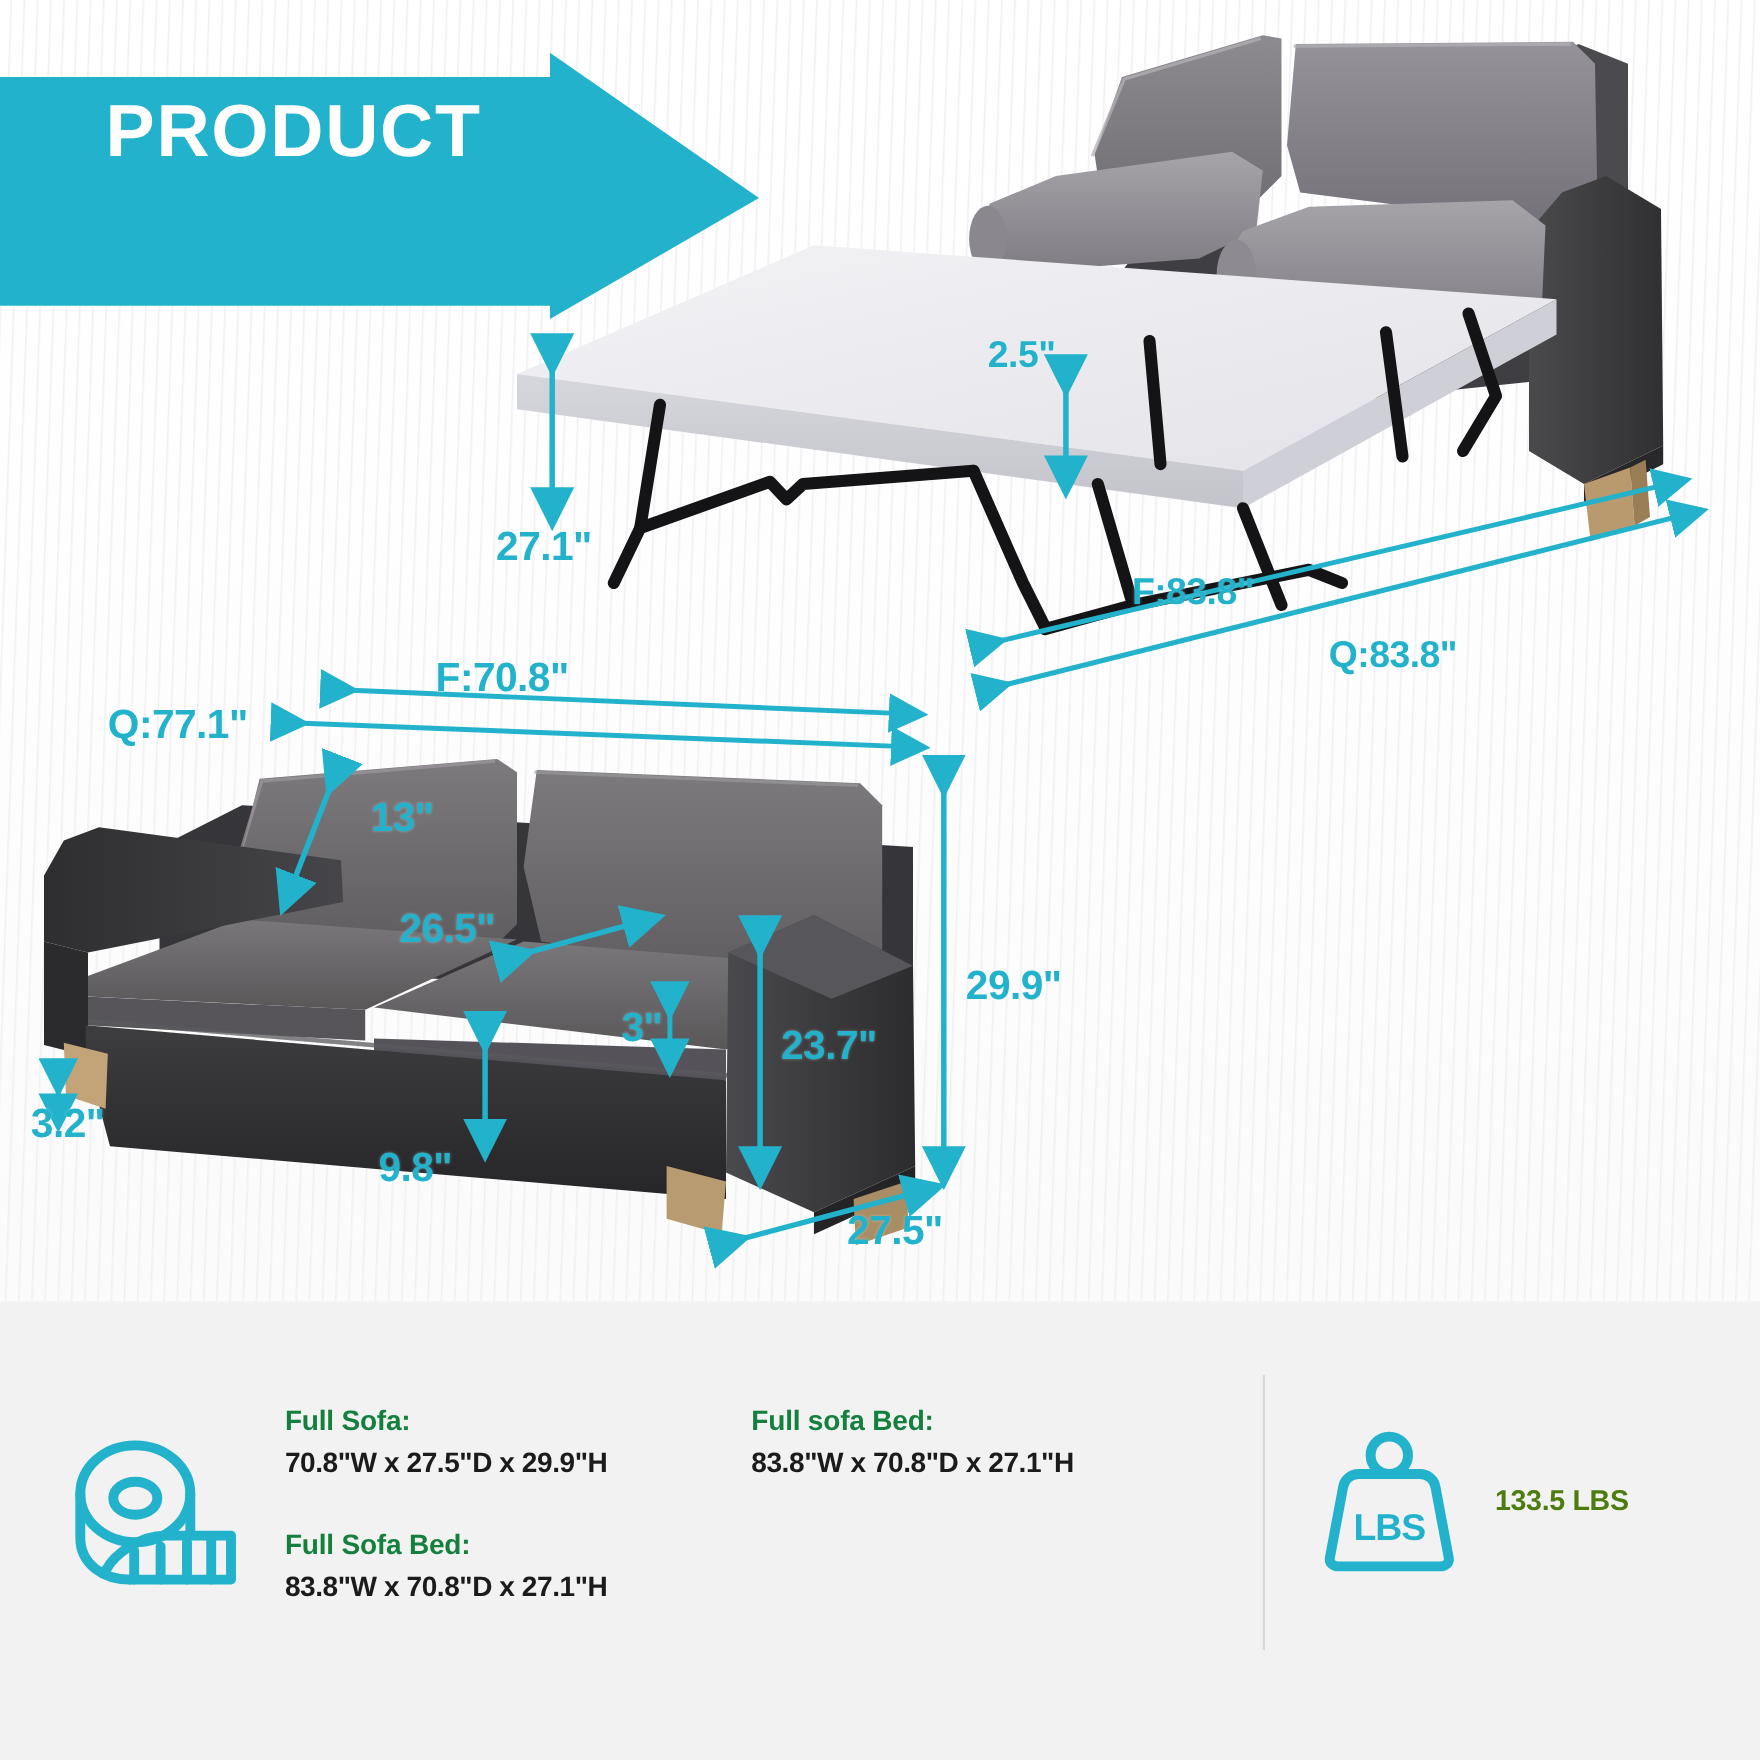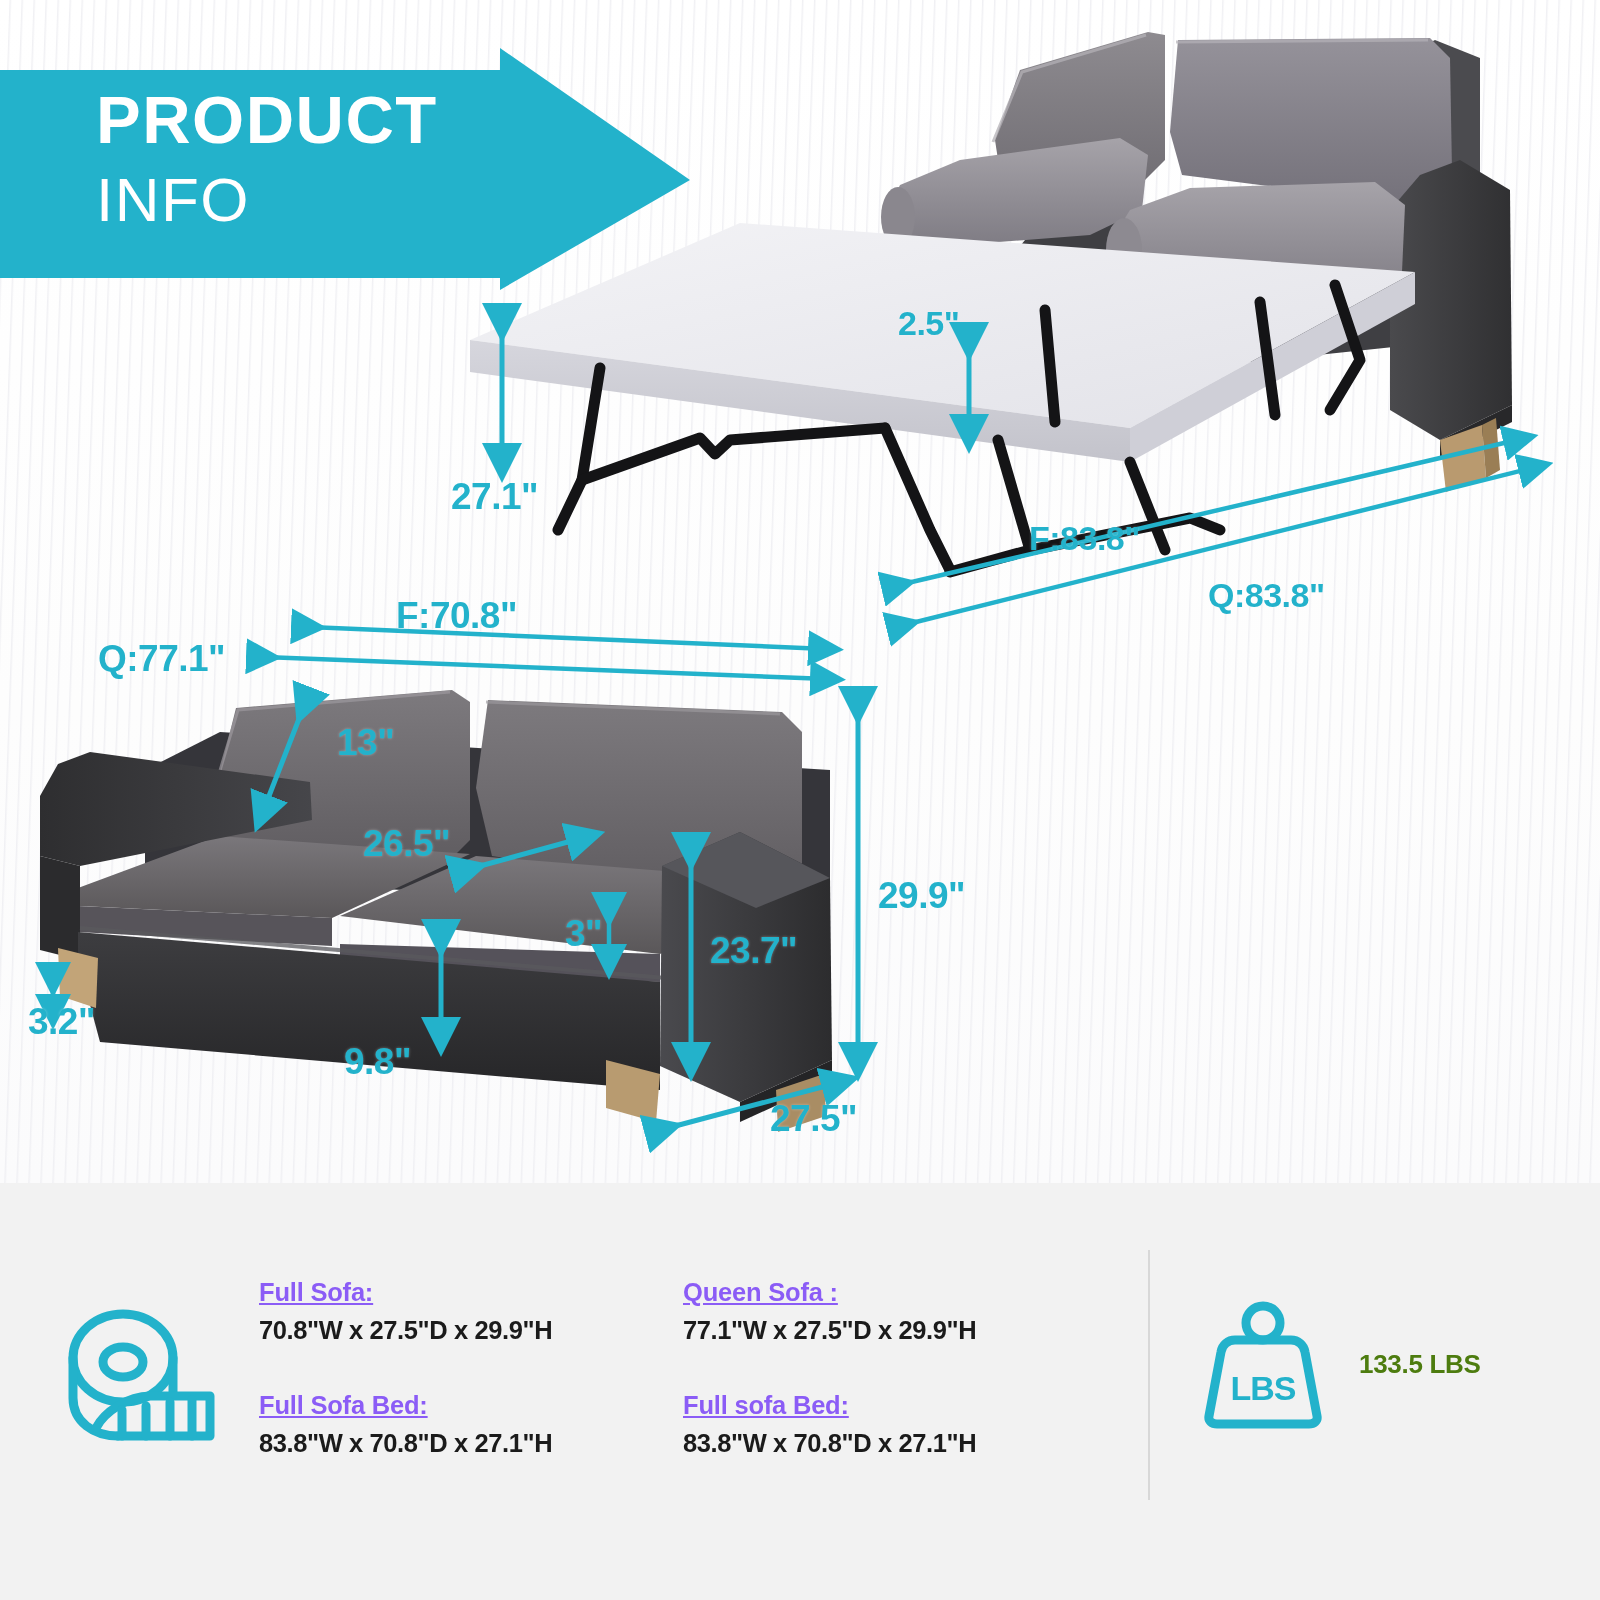--- a/index.html
+++ b/index.html
@@ -36,22 +36,22 @@
     position:absolute; left:1148px; top:1250px; width:2px; height:250px;
     background:#d8d8d8;
   }
 
   
   .spec-col { position:absolute; }
   #spec-col-full  { left:259px; top:1278px; width:420px; }
   #spec-col-queen { left:683px; top:1278px; width:430px; }
   .spec-group { margin-bottom:46px; }
   .spec-title {
-    font-size:25.5px; font-weight:bold; color:#8b5cf6;
-    letter-spacing:-0.2px; margin-bottom:9px; white-space:nowrap;text-decoration:underline;
+    font-size:25.5px; font-weight:bold; color:#15803d;
+    letter-spacing:-0.2px; margin-bottom:9px; white-space:nowrap;
   }
   .spec-value {
     font-size:25.5px; font-weight:bold; color:#1b1b1b;
     letter-spacing:-0.4px; white-space:nowrap;
   }
 
   
   #weight-block {
     position:absolute; left:1205px; top:1300px;
     display:flex; align-items:center; gap:38px;text-align:center;
@@ -290,21 +290,20 @@
     <svg style="position:absolute; left:650px; top:1068px;" width="205" height="75">
       <line x1="14" y1="61" x2="191" y2="14" stroke="#23b2cb" stroke-width="5" marker-start="url(#ah)" marker-end="url(#ah)"></line>
     </svg>
     <div class="dim-label dim-lg" style="left:770px; top:1098px;">27.5"</div>
 
     <svg id="banner" viewBox="0 0 700 220">
       <path d="M0 0 L500 0 L500 -22 L690 110 L500 220 L500 208 L0 208 Z" fill="#23b2cb"></path>
     </svg>
     <div id="banner-text">
       <span id="banner-line1">PRODUCT</span>
-      <span id="banner-line2">INFO</span>
     </div>
 
   </div>
 
   <div id="info-panel"></div>
   <div id="info-divider"></div>
 
   <svg id="tape-icon" width="170" height="155" viewBox="0 0 170 155">
     <g fill="none" stroke="#23b2cb" stroke-width="9" stroke-linecap="round" stroke-linejoin="round">
       <ellipse cx="63" cy="58" rx="50" ry="44"></ellipse>
@@ -325,24 +324,20 @@
       <div class="spec-value">70.8"W x 27.5"D x 29.9"H</div>
     </div>
     <div class="spec-group">
       <div class="spec-title">Full Sofa Bed:</div>
       <div class="spec-value">83.8"W x 70.8"D x 27.1"H</div>
     </div>
   </div>
 
   <div class="spec-col" id="spec-col-queen">
     <div class="spec-group">
-      <div class="spec-title">Queen Sofa :</div>
-      <div class="spec-value">77.1"W x 27.5"D x 29.9"H</div>
-    </div>
-    <div class="spec-group">
       <div class="spec-title">Full sofa Bed:</div>
       <div class="spec-value">83.8"W x 70.8"D x 27.1"H</div>
     </div>
   </div>
 
   <div id="weight-block">
     <svg width="116" height="128" viewBox="0 0 116 128">
       <g fill="none" stroke="#23b2cb" stroke-width="9" stroke-linecap="round" stroke-linejoin="round">
         <circle cx="58" cy="23" r="17"></circle>
         <path d="M30 40 L86 40 C93 40 99 45 100 52 L112 116 C113 121 109 124 104 124 L12 124 C7 124 3 121 4 116 L16 52 C17 45 23 40 30 40 Z"></path>

